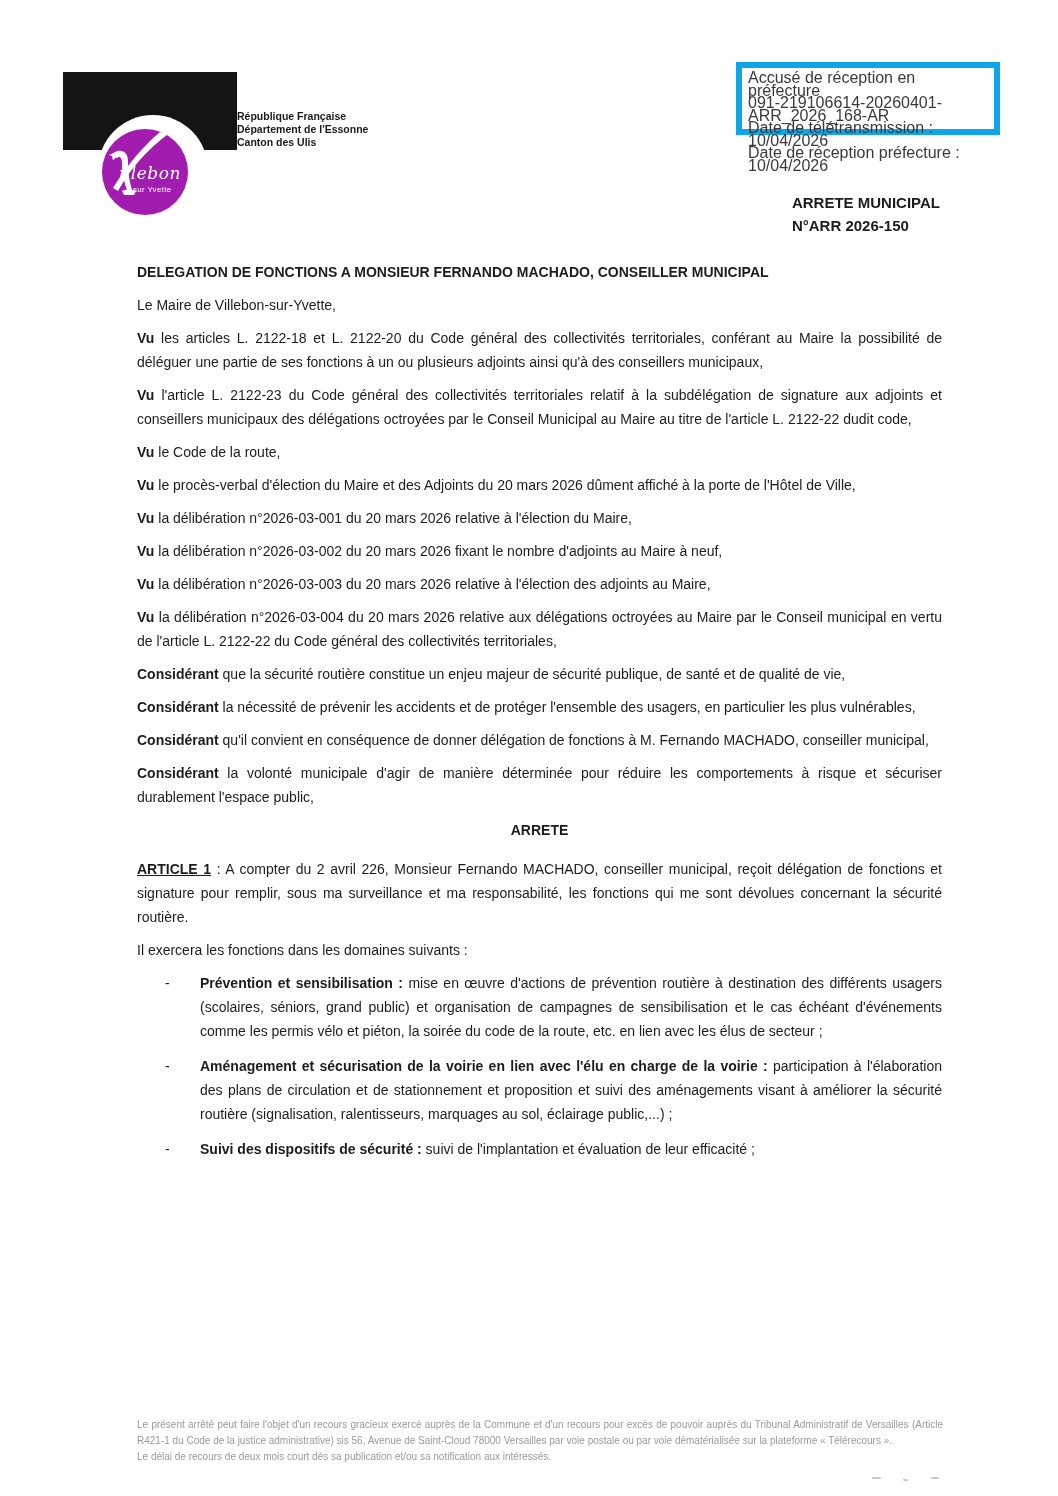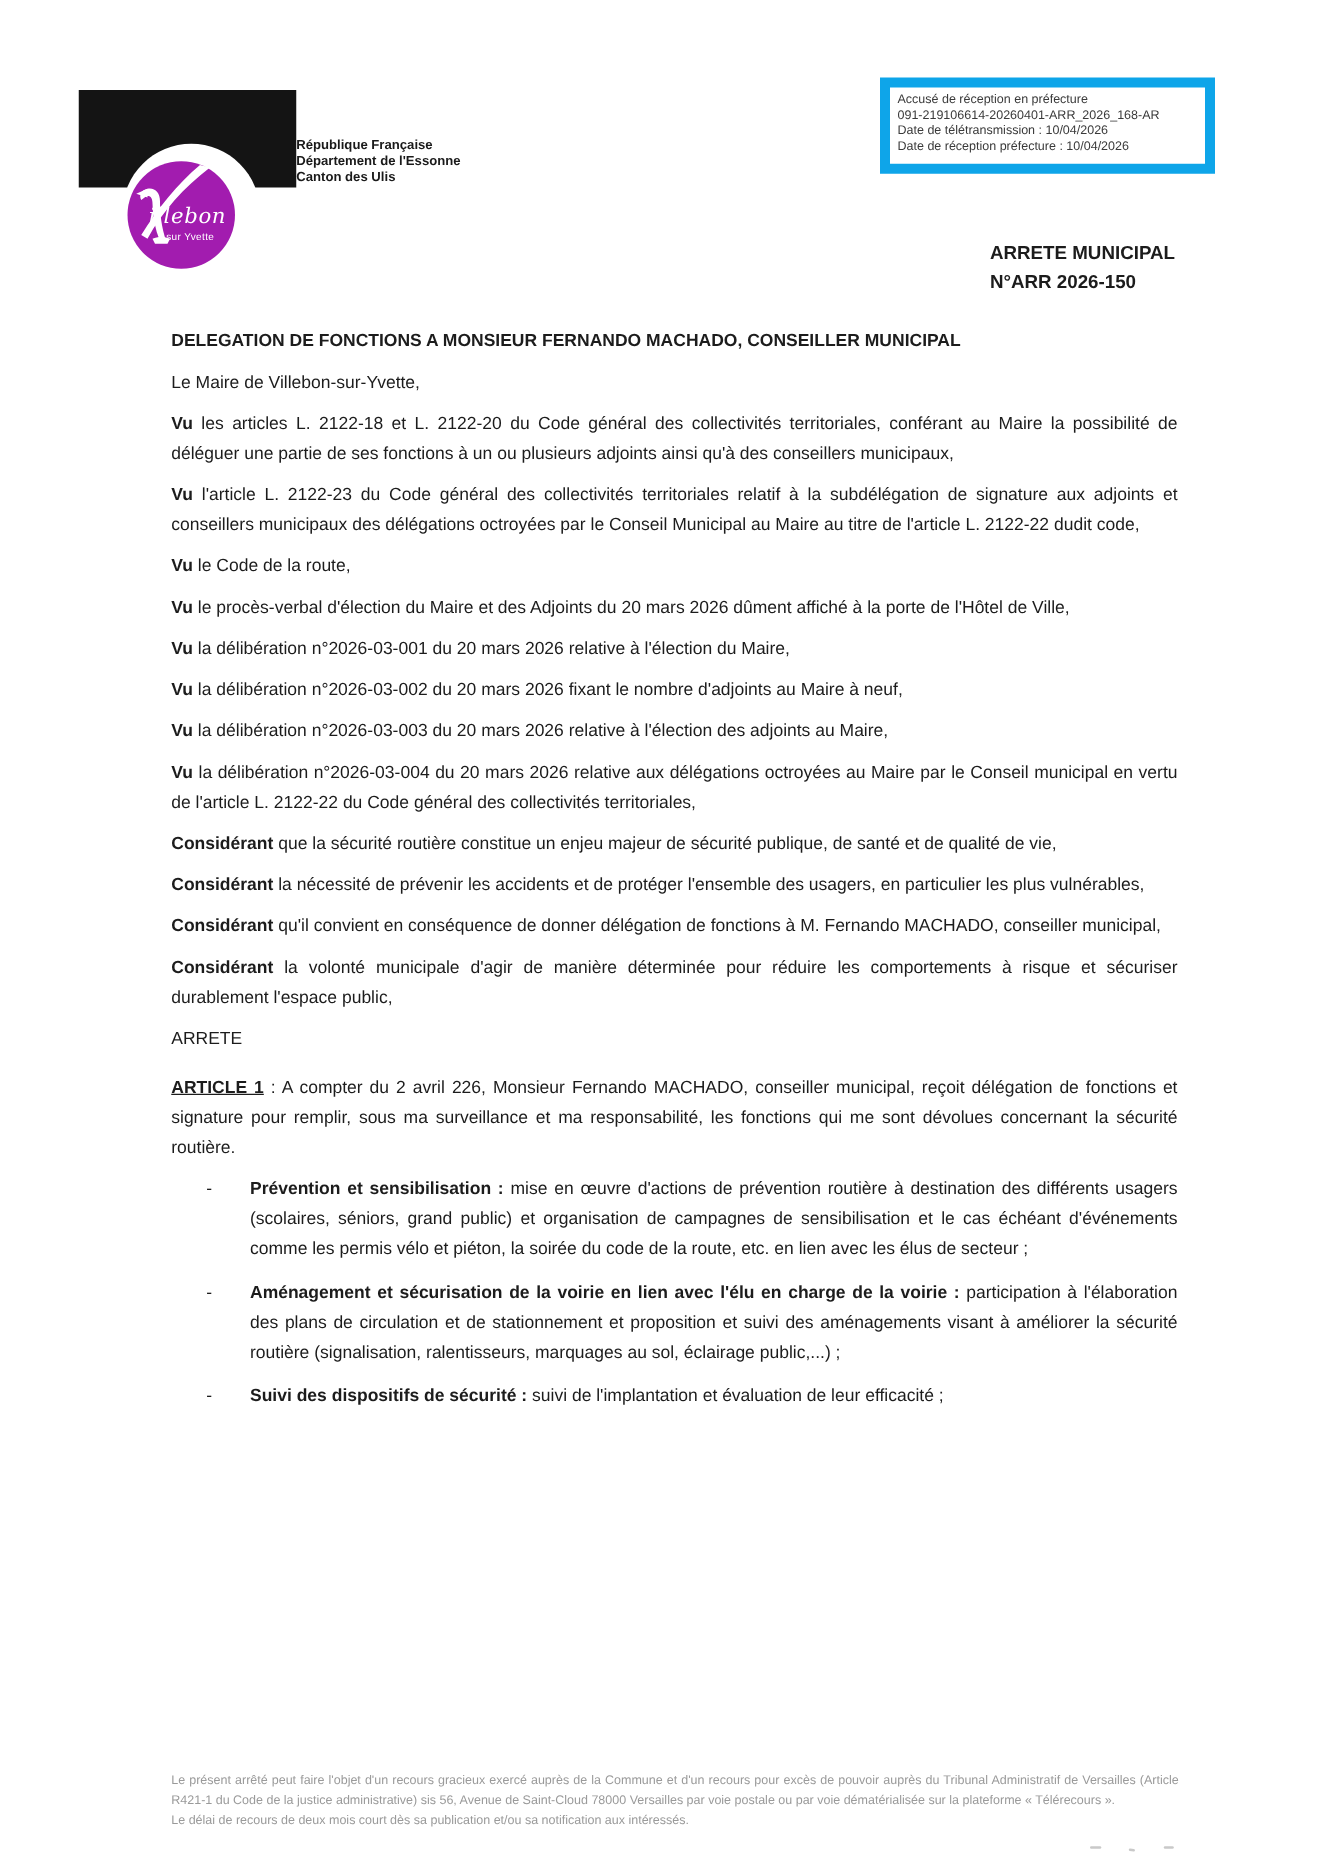--- a/index.html
+++ b/index.html
@@ -6,24 +6,24 @@
   .page{
     position:relative;
     width:1058px;height:1496px;
     background:#ffffff;
     font-family:"Liberation Sans",sans-serif;
     color:#1c1c1c;
     overflow:hidden;
   }
   
   .stamp{
-    position:absolute;left:704px;top:62px;width:240px;height:53px;
-    border:8px solid #0ea5e9;
+    position:absolute;left:736px;top:62px;width:240px;height:53px;
+    border:6px solid #0ea5e9;
     padding:4px 6px;
-    font-size:10px;line-height:12.5px;color:#3a3a3a;
+    font-size:16px;line-height:12.5px;color:#3a3a3a;
   }
   
   .logo{position:absolute;left:63px;top:72px;width:175px;height:160px;}
   .logo-rect{position:absolute;left:0;top:0;width:174px;height:78px;background:#141414;}
   .logo-notch{position:absolute;left:35px;top:43px;width:110px;height:110px;border-radius:50%;background:#ffffff;}
   .logo-circle{position:absolute;left:39px;top:57px;width:86px;height:86px;border-radius:50%;background:#a21caf;}
   .logo-circle svg{position:absolute;left:0;top:0;}
   .logo-script{
     position:absolute;left:17px;top:34px;color:#fff;
     font-family:"DejaVu Serif",serif;font-style:italic;font-size:17px;line-height:20px;
@@ -44,21 +44,21 @@
     text-align:left;font-weight:bold;font-size:15px;line-height:23px;
   }
   
   .content{
     position:absolute;left:137px;top:260px;width:805px;
     font-size:14px;line-height:24px;text-align:justify;
   }
   .content p{margin:0 0 9px 0;}
   .title{font-weight:bold;margin:0 0 14px 0;text-align:left;}
   .lead{font-weight:bold;}
-  .arrete-heading{font-weight:normal;text-align:left;margin:4px 0 15px 0;}
+  .arrete-heading{font-weight:bold;text-align:center;margin:4px 0 15px 0;}
   .article-lead{font-weight:bold;text-decoration:underline;}
   .bullet{display:flex;padding-left:28px;margin-bottom:11px;}
   .bullet .dash{width:35px;flex-shrink:0;}
   .bullet .btext{flex:1;text-align:justify;}
   
   .legal-footer{
     position:absolute;left:137px;top:1401px;width:806px;
     color:#9a9a9a;font-size:10px;line-height:15.8px;text-align:justify;margin-top:16px;
   }
   .legal-footer p{margin:0;}
@@ -120,20 +120,21 @@
     <p><span class="lead">Vu</span><span> la délibération n°2026-03-004 du 20 mars 2026 relative aux délégations octroyées au Maire par le Conseil municipal en vertu de l'article L. 2122-22 du Code général des collectivités territoriales,</span></p>
     <p><span class="lead">Considérant</span><span> que la sécurité routière constitue un enjeu majeur de sécurité publique, de santé et de qualité de vie,</span></p>
     <p><span class="lead">Considérant</span><span> la nécessité de prévenir les accidents et de protéger l'ensemble des usagers, en particulier les plus vulnérables,</span></p>
     <p><span class="lead">Considérant</span><span> qu'il convient en conséquence de donner délégation de fonctions à M. Fernando MACHADO, conseiller municipal,</span></p>
     <p><span class="lead">Considérant</span><span> la volonté municipale d'agir de manière déterminée pour réduire les comportements à risque et sécuriser durablement l'espace public,</span></p>
 
     <div class="arrete-heading">ARRETE</div>
 
     <p><span class="article-lead">ARTICLE 1</span><span> : A compter du 2 avril 226, Monsieur Fernando MACHADO, conseiller municipal, reçoit délégation de fonctions et signature pour remplir, sous ma surveillance et ma responsabilité, les fonctions qui me sont dévolues concernant la sécurité routière.</span></p>
 
+    <p>Il exercera les fonctions dans les domaines suivants :</p>
 
     <div class="bullet">
       <span class="dash">-</span>
       <span class="btext"><span class="lead">Prévention et sensibilisation :</span><span> mise en œuvre d'actions de prévention routière à destination des différents usagers (scolaires, séniors, grand public) et organisation de campagnes de sensibilisation et le cas échéant d'événements comme les permis vélo et piéton, la soirée du code de la route, etc. en lien avec les élus de secteur ;</span></span>
     </div>
     <div class="bullet">
       <span class="dash">-</span>
       <span class="btext"><span class="lead">Aménagement et sécurisation de la voirie en lien avec l'élu en charge de la voirie :</span><span> participation à l'élaboration des plans de circulation et de stationnement et proposition et suivi des aménagements visant à améliorer la sécurité routière (signalisation, ralentisseurs, marquages au sol, éclairage public,...) ;</span></span>
     </div>
     <div class="bullet">

